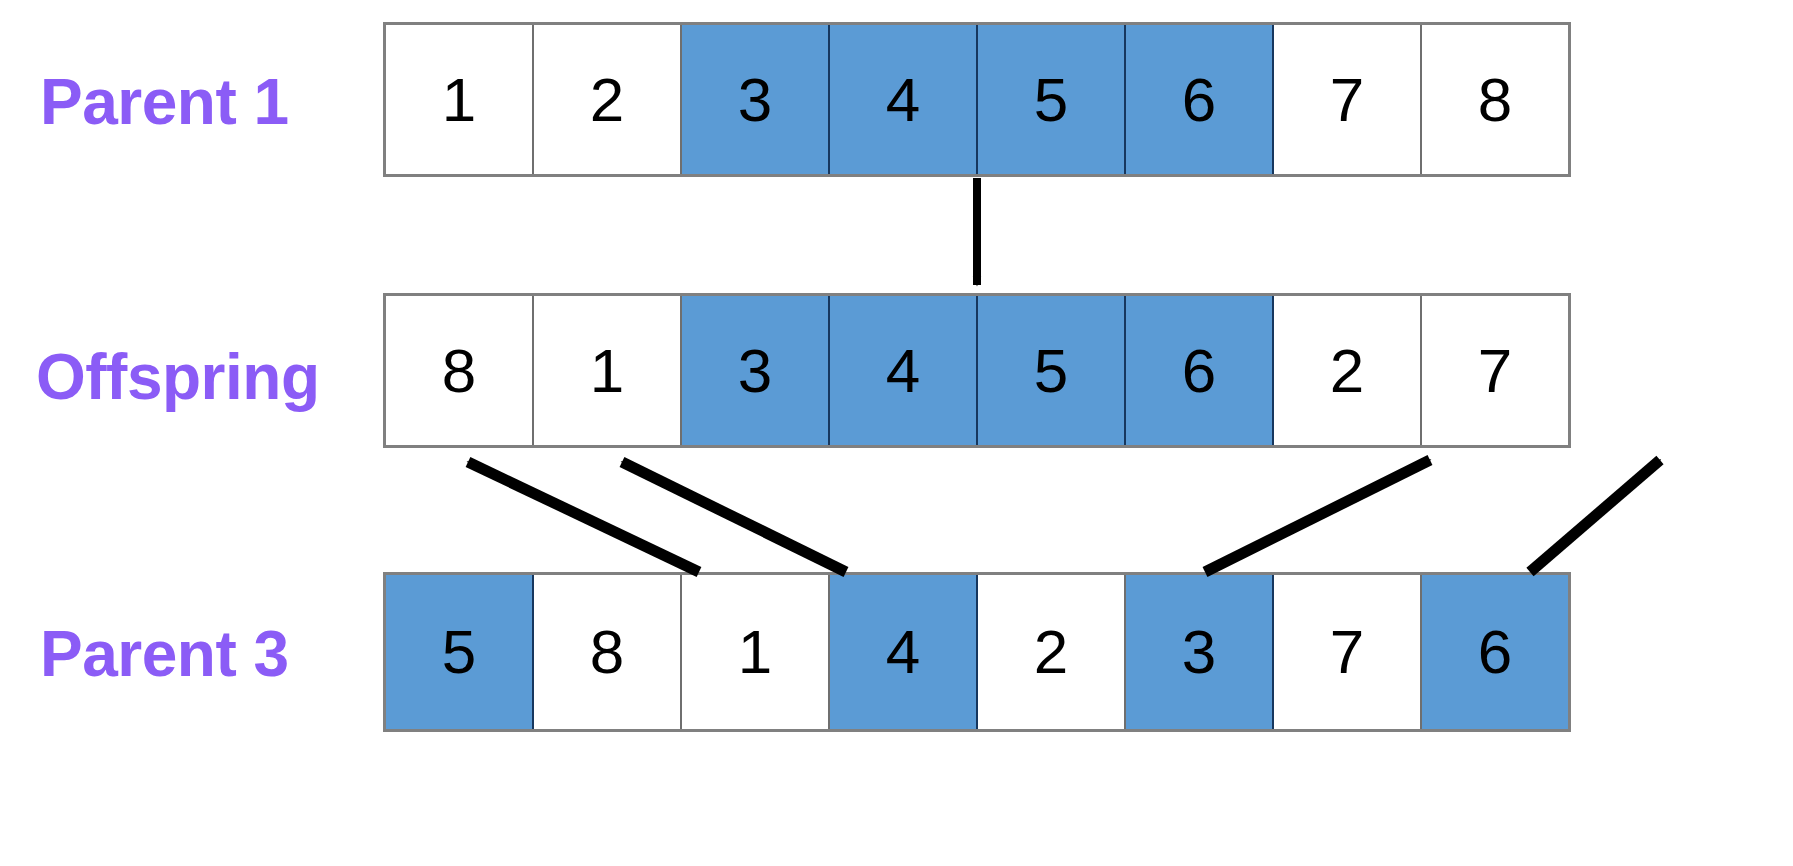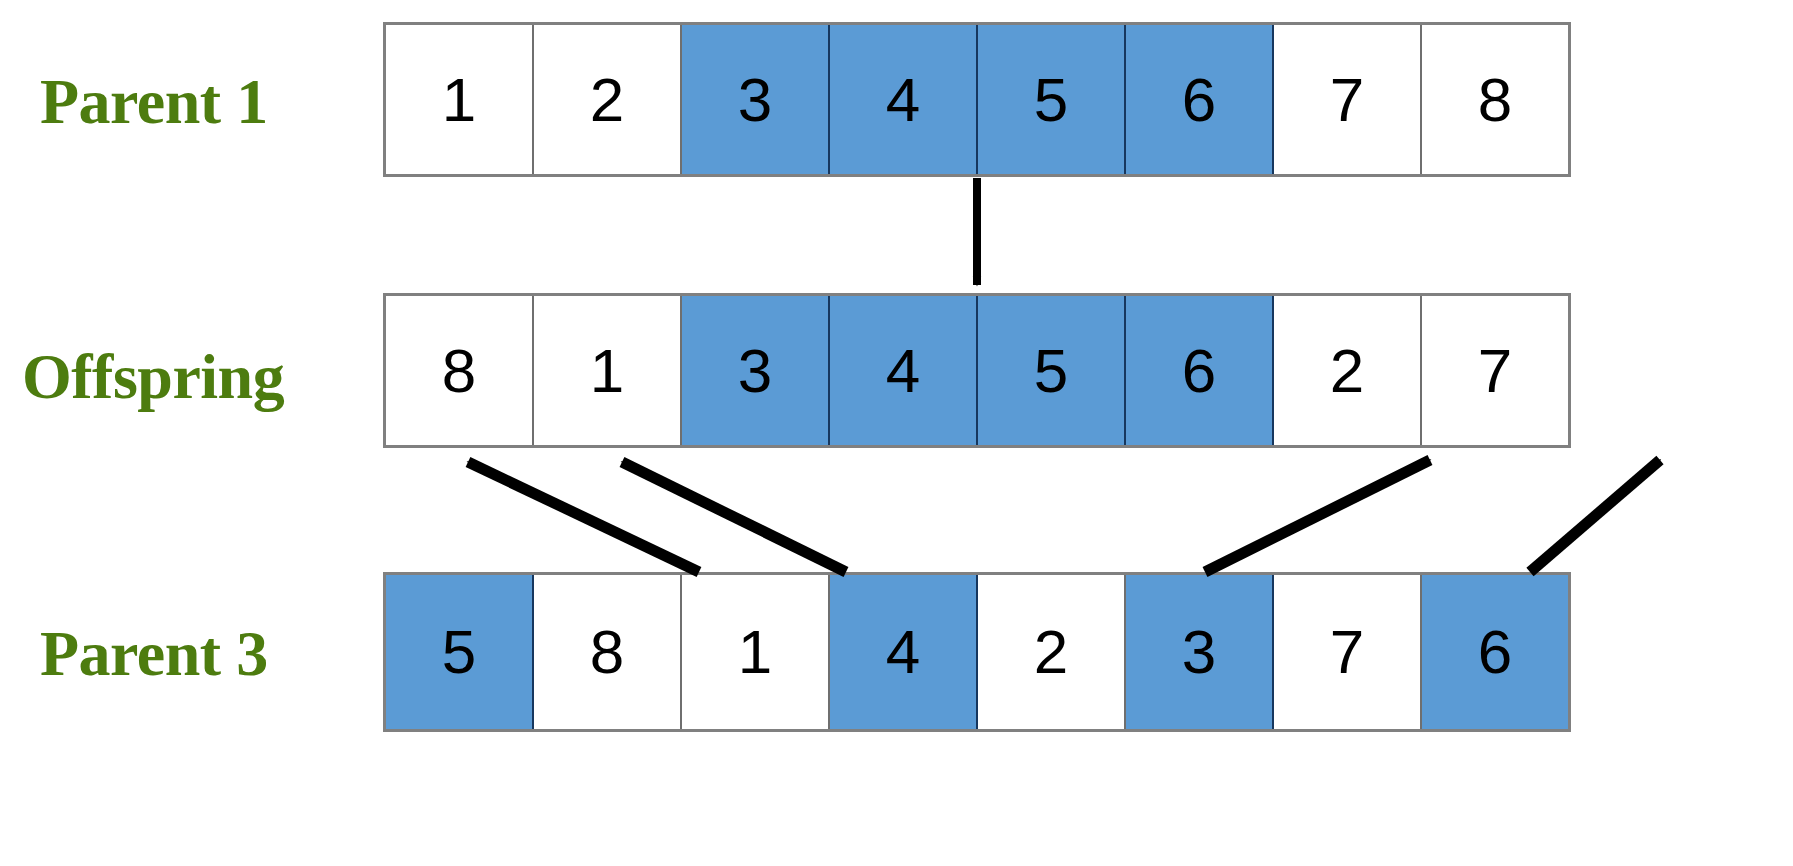--- a/index.html
+++ b/index.html
@@ -14,30 +14,30 @@
     position: relative;
     width: 1793px;
     height: 866px;
     background: #ffffff;
     overflow: hidden;
   }
 
   
   .row-label {
     position: absolute;
-    font-family: Liberation Serif, serif;
+    font-family: Liberation Sans, sans-serif;
     font-weight: 700;
     font-size: 64px;
-    color: #4d7c0f;
+    color: #8b5cf6;
     letter-spacing: -0.5px;
     white-space: nowrap;
     line-height: 1;
   }
   #label-parent1 { left: 40px;  top: 70px; }
-  #label-offspring { left: 22px; top: 345px; }
+  #label-offspring { left: 36px; top: 345px; }
   #label-parent2 { left: 40px;  top: 622px; }
 
   
   .chromosome {
     position: absolute;
     display: flex;
     border: 3px solid #808080;
     box-sizing: border-box;
     background: #ffffff;
   }

